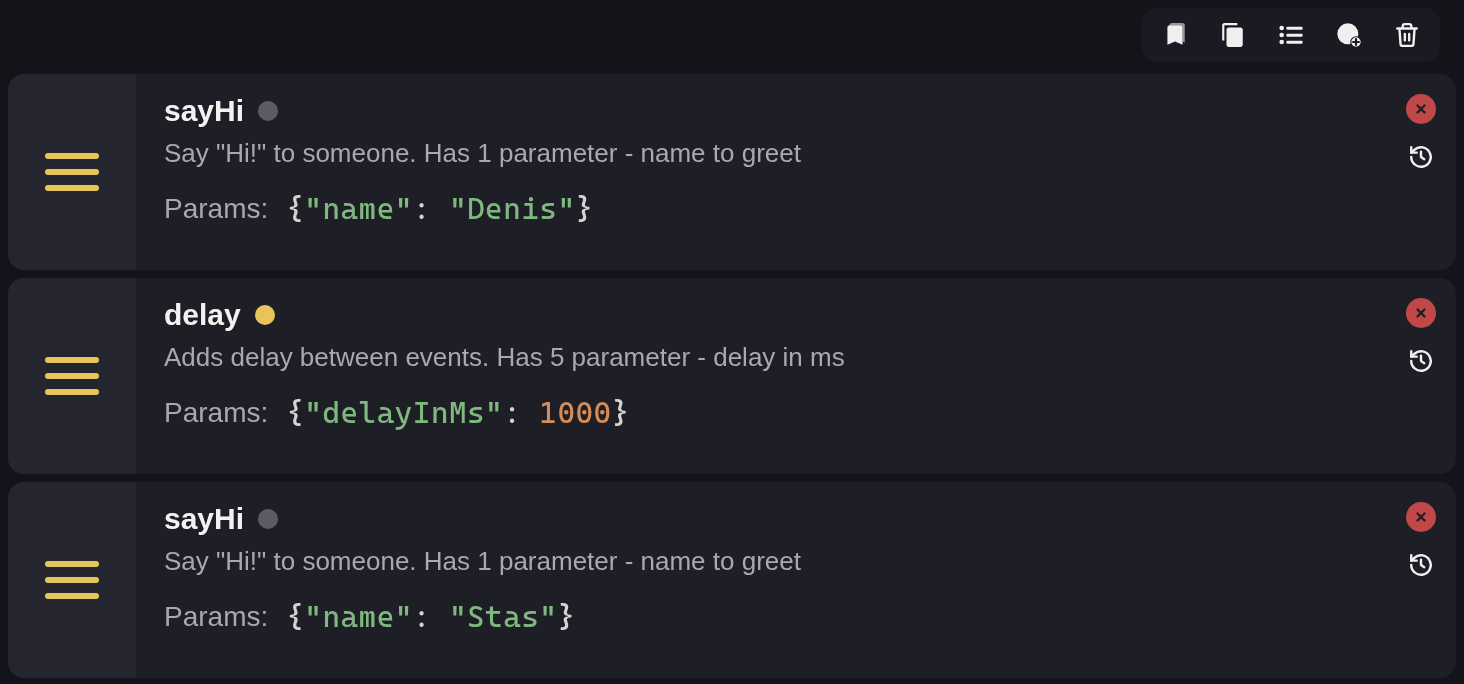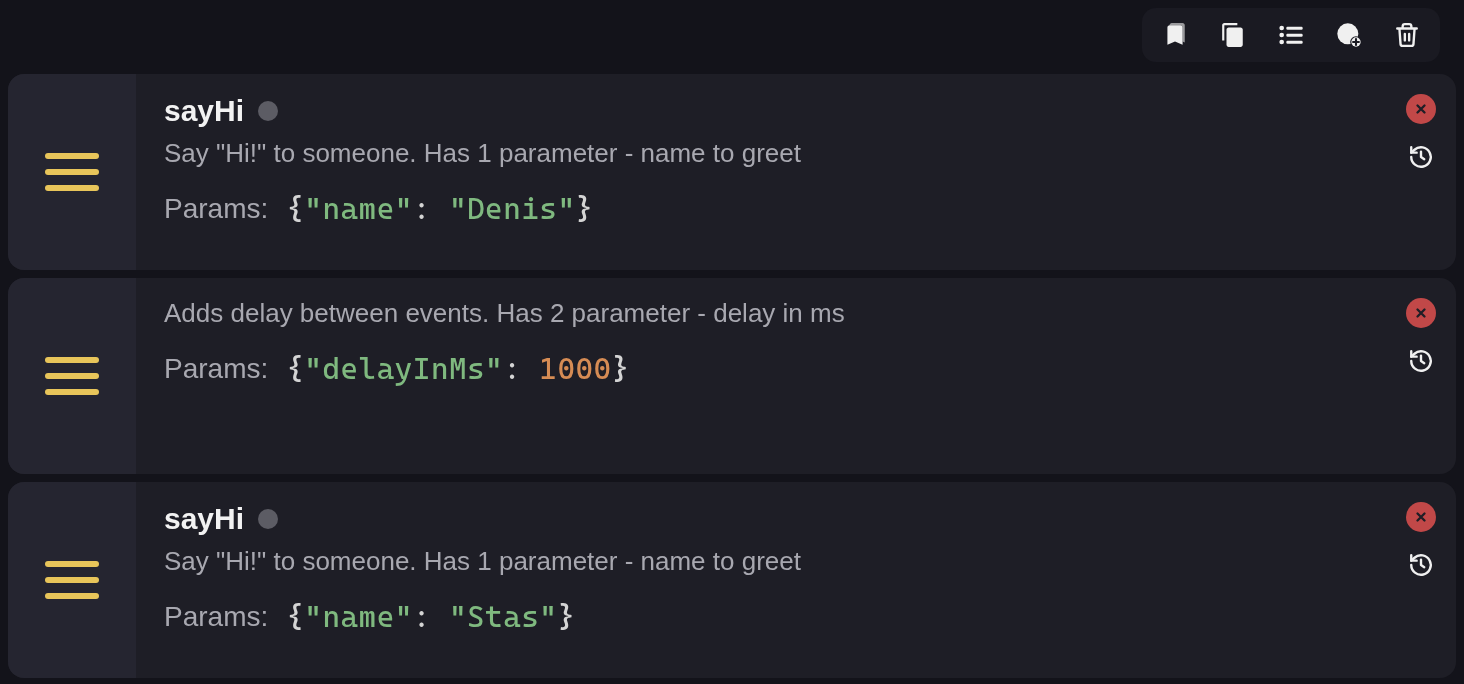--- a/index.html
+++ b/index.html
@@ -217,21 +217,25 @@
       </div>
     </div>
   </div>
     <div class="row">
     <div class="drag-handle">
       <div class="drag-line"></div>
       <div class="drag-line"></div>
       <div class="drag-line"></div>
     </div>
     <div class="row-body">
-      <div class="desc">Adds delay between events. Has 2 parameter - delay in ms</div>
+      <div class="title-line">
+        <span class="title">delay</span>
+        <span class="dot yellow"></span>
+      </div>
+      <div class="desc">Adds delay between events. Has 5 parameter - delay in ms</div>
       <div class="params-line">
         <span class="params-label">Params:</span>
         <span class="params-json"><span class="json-brace">{</span><span class="json-key">"delayInMs"</span><span class="json-colon">: </span><span class="json-number">1000</span><span class="json-brace">}</span></span>
       </div>
     </div>
     <div class="row-actions">
       <div class="close-btn">
         <svg width="14" height="14" viewBox="0 0 24 24" fill="none" stroke="currentColor" stroke-width="4" stroke-linecap="round">
             <path d="M18 6L6 18M6 6l12 12"></path>
           </svg>

